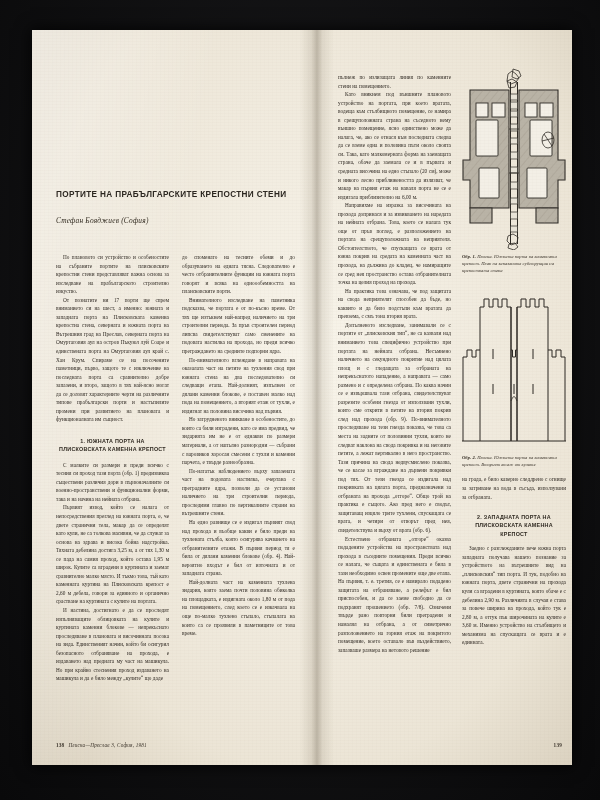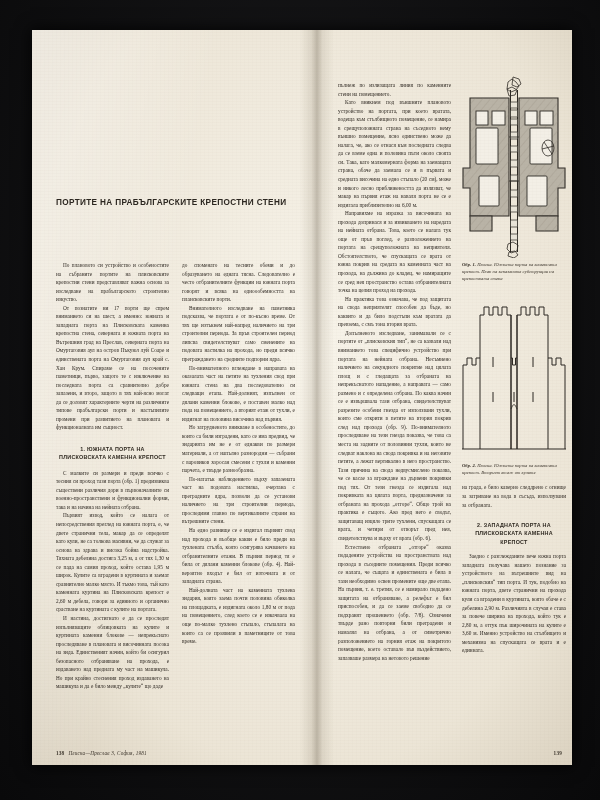--- a/index.html
+++ b/index.html
@@ -44,21 +44,21 @@
     pointer-events:none;
   }
   #grain{
     position:absolute; inset:0; pointer-events:none; opacity:.30;
     background-image:
       repeating-linear-gradient(0deg, rgba(150,138,116,.10) 0 1px, rgba(255,255,255,0) 1px 3px),
       repeating-linear-gradient(90deg, rgba(150,138,116,.07) 0 1px, rgba(255,255,255,0) 1px 4px);
   }
 
   
-  .page { position:absolute; top:16px; height:100%;padding-left:18px; }
+  .page { position:absolute; top:8px; height:100%;padding-left:18px; }
   #page-left  { left:0;     width:286px; }
   #page-right { left:286px; width:254px; }
 
   .col-body { position:absolute; }
 
   h1.article-title{
     font-family:"Liberation Sans","DejaVu Sans",sans-serif;
     font-size:8.2px; font-weight:700; letter-spacing:.35px;
     color:#2b2620; line-height:1.3;
     text-transform:uppercase;
@@ -104,20 +104,21 @@
 </head>
 <body>
 
 <div id="scan">
   <div id="spread">
 
     <div class="page" id="page-left">
 
       <h1 class="article-title col-body" style="left:24px; top:152px; width:240px;">ПОРТИТЕ НА ПРАБЪЛГАРСКИТЕ КРЕПОСТНИ СТЕНИ</h1>
 
+      <div class="byline col-body" style="left:24px; top:178px; width:240px;">Стефан Бояджиев (София)</div>
 
       <div class="col-body" style="left:24px; top:215px; width:113px;">
         <p class="body">По плановото си устройство и особеностите на събраните портите на плисковските крепостни стени представляват важна основа за изследване на прабългарското строително изкуство.</p>
         <p class="body">От познатите ни 17 порти ще спрем вниманието си на шест, а именно: южната и западната порта на Плисковската каменна крепостна стена, северната и южната порта на Вътрешния град на Преслав, северната порта на Омуртаговия аул на остров Пъкуюл луй Соаре и единствената порта на Омуртаговия аул край с. Хан Крум. Спираме се на посочените паметници, първо, защото те с изключение на последната порта са сравнително добре запазени, и второ, защото в тях най-ясно могат да се доловят характерните черти на различните типове прабългарски порти и настъпилите промени при развитието на плановата и функционалната им същност.</p>
         <div class="section-head" style="margin:13px 0 7px;">1. ЮЖНАТА ПОРТА НА ПЛИСКОВСКАТА КАМЕННА КРЕПОСТ</div>
         <p class="body">С малките си размери и преди всичко с тесния си проход тази порта (обр. 1) предизвиква съществени различия дори в първоначалните си военно-пространствени и функционални форми, така и на начина на нейната отбрана.</p>
         <p class="body">Първият извод, който се налага от непосредствения преглед на южната порта, е, че двете странични тела, макар да се определят като кули, не са толкова масивни, че да служат за основа на здрава и висока бойна надстройка. Тяхната дебелина достига 3,25 м, а от тях 1,30 м се пада на самия проход, който остава 1,95 м широк. Кулите са вградени в куртината и заемат сравнително малко място. И тъкмо това, тъй като каменната куртина на Плисковската крепост е 2,60 м дебела, говори за единното и органично срастване на куртината с кулите на портата.</p>
         <p class="body">И настина, достигнато е да се проследят изпълняващите облицовката на кулите и куртината каменни блокове — непрекъснато проследяване в плановата и височинната посока на зида. Единственият начин, който би осигурил безопасното отбраняване на прохода, е издаването над предната му част на машикула. Но при крайно стеснения проход издаването на машикула и да е било между „кулите“ що даде</p>
         <p class="body"></p>
       </div>

